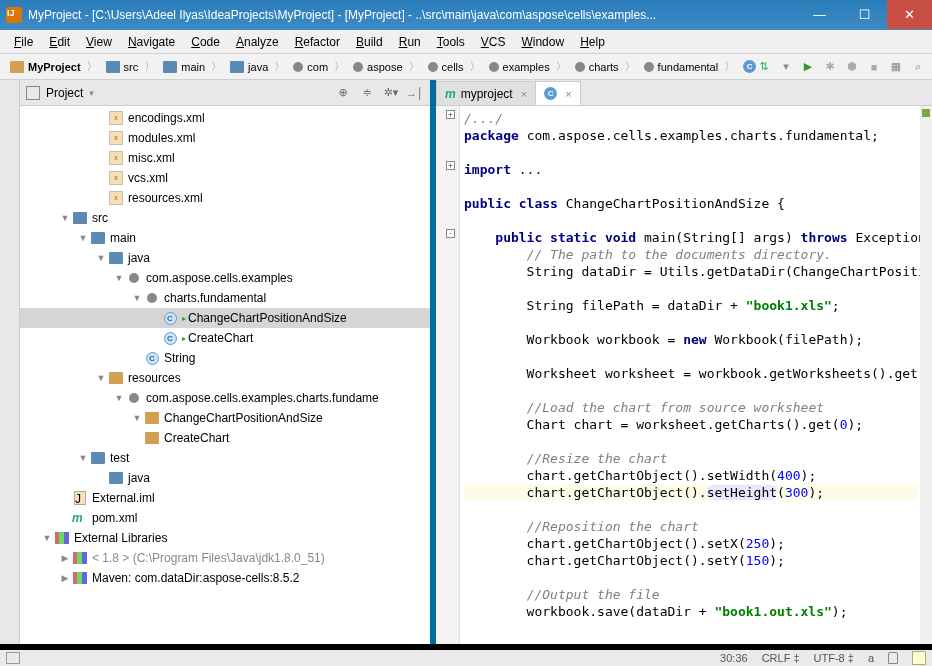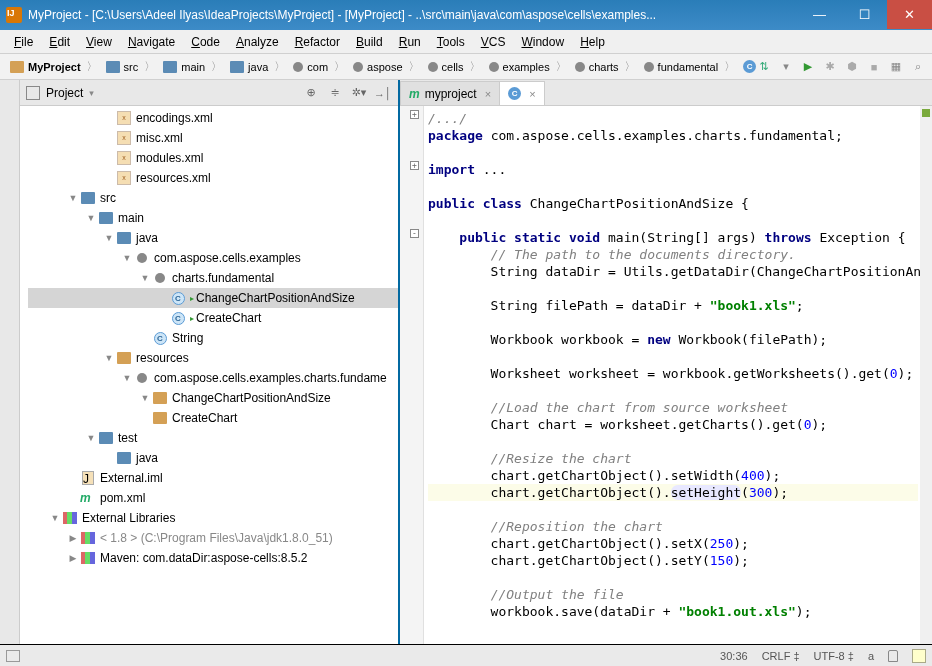--- a/index.html
+++ b/index.html
@@ -19,26 +19,26 @@
 .crumb .sep { color:#888; margin-left:2px; }
 .icon-sq { width:14px; height:12px; border-radius:1px; display:inline-block; }
 .icon-folder { background:#d4a055; }
 .icon-folder-b { background:#5b8bb5; }
 .icon-pkg { background:#888; border-radius:50%; width:10px; height:10px; }
 .icon-class { width:13px; height:13px; border-radius:50%; background:#5b9bd5; color:#fff; font-size:8px; display:inline-flex; align-items:center; justify-content:center; font-weight:bold; }
 .nav-bar .toolbar-btns { margin-left:auto; display:flex; gap:6px; align-items:center; color:#888; }
 .toolbar-btns .tbtn { width:16px; height:16px; display:flex; align-items:center; justify-content:center; font-size:11px; }
 .main-area { display:flex; height:calc(100% - 30px - 24px - 26px - 22px); }
 .sidebar-gutter { width:20px; background:#e8e8e8; border-right:1px solid #ccc; }
-.project-panel { width:380px; background:#fff; border-right:2px solid #0369a1; display:flex; flex-direction:column; }
+.project-panel { width:416px; background:#fff; border-right:6px solid #0369a1; display:flex; flex-direction:column; }
 .proj-header { height:26px; background:#e8e8e8; border-bottom:1px solid #ccc; display:flex; align-items:center; padding:0 6px; gap:6px; }
 .proj-header .lbl { font-size:12px; }
 .proj-header .spacer { flex:1; }
 .proj-header .hbtn { width:18px; height:18px; display:flex; align-items:center; justify-content:center; color:#666; font-size:11px; }
-.tree { flex:1; overflow:hidden; position:relative; padding-top:2px;margin-left:8px; }
+.tree { flex:1; overflow:hidden; position:relative; padding-top:2px; }
 .tree-row { display:flex; align-items:center; height:20px; padding-right:4px; font-size:12px; white-space:nowrap; }
 .tree-row .tw { width:14px; text-align:center; color:#888; font-size:9px; }
 .tree-row .fi { width:16px; display:inline-flex; align-items:center; justify-content:center; margin-right:4px; }
 .tree-row.selected { background:#d5d5d5; }
 .editor-area { flex:1; display:flex; flex-direction:column; background:#fff; }
 .tabs { height:26px; background:#e8e8e8; border-bottom:1px solid #ccc; display:flex; align-items:flex-end; }
 .tab { height:24px; padding:0 8px; display:flex; align-items:center; gap:5px; background:#e0e0e0; border:1px solid #ccc; border-bottom:none; margin-right:-1px; font-size:12px; }
 .tab.active { background:#fff; }
 .tab .close { color:#888; font-size:11px; margin-left:3px; }
 .editor { flex:1; position:relative; overflow:hidden; font-family:Consolas,monospace; font-size:13px; line-height:17px; }
@@ -46,21 +46,21 @@
 .code { position:absolute; left:24px; right:14px; top:0; padding:4px 0 0 4px; white-space:pre; }
 .code .kw { color:#000080; font-weight:bold; }
 .code .cm { color:#808080; font-style:italic; }
 .code .st { color:#008000; font-weight:bold; }
 .code .nm { color:#0000ff; }
 .code .hl { background:#e8e8ff;border-radius:7px; }
 .code .caret-line { background:#fcfce8; display:inline-block; min-width:100%; }
 .right-gutter { position:absolute; right:0; top:0; width:12px; height:100%; background:#f0f0f0; }
 .right-gutter .mark-ok { width:8px; height:8px; background:#7aaa3c; margin:3px auto; }
 .fold { position:absolute; left:10px; width:9px; height:9px; border:1px solid #888; font-size:8px; line-height:7px; text-align:center; color:#666; background:#fff; }
-.statusbar { height:22px; background:#eaeaea; border-top:1px solid #000000; display:flex; align-items:center; padding:0 6px; font-size:11px; color:#555; gap:14px; }
+.statusbar { height:22px; background:#eaeaea; border-top:6px solid #000000; display:flex; align-items:center; padding:0 6px; font-size:11px; color:#555; gap:14px; }
 .statusbar .spacer { flex:1; }
 .statusbar .lock { width:10px; height:12px; border:1px solid #888; border-radius:2px 2px 0 0; position:relative; }
 .ic-xml { width:14px; height:14px; background:#f5deb3; border:1px solid #cba; font-size:7px; line-height:12px; text-align:center; color:#a06020; }
 .ic-jcls { width:13px; height:13px; border-radius:50%; background:#cde5f7; border:1px solid #5b9bd5; color:#2a6496; font-size:8px; display:inline-flex; align-items:center; justify-content:center; font-weight:bold; }
 .ic-file { width:12px; height:14px; background:#fff; border:1px solid #aaa; position:relative; }
 .ic-lib { width:14px; height:12px; background:linear-gradient(90deg,#d66 30%,#6d6 30% 65%,#66d 65%); }
 </style>
 </head>
 <body>
 
@@ -179,29 +179,37 @@
             <span class="ic-xml">x</span>
           </span>
           <span>encodings.xml</span>
         </div>
         <div class="tree-row">
           <span style="width:74px;"></span>
           <span class="tw"></span>
           <span class="fi">
             <span class="ic-xml">x</span>
           </span>
+          <span>modules.xml</span>
+        </div>
+        <div class="tree-row">
+          <span style="width:74px;"></span>
+          <span class="tw"></span>
+          <span class="fi">
+            <span class="ic-xml">x</span>
+          </span>
           <span>misc.xml</span>
         </div>
         <div class="tree-row">
           <span style="width:74px;"></span>
           <span class="tw"></span>
           <span class="fi">
             <span class="ic-xml">x</span>
           </span>
-          <span>modules.xml</span>
+          <span>vcs.xml</span>
         </div>
         <div class="tree-row">
           <span style="width:74px;"></span>
           <span class="tw"></span>
           <span class="fi">
             <span class="ic-xml">x</span>
           </span>
           <span>resources.xml</span>
         </div>
         <div class="tree-row">

